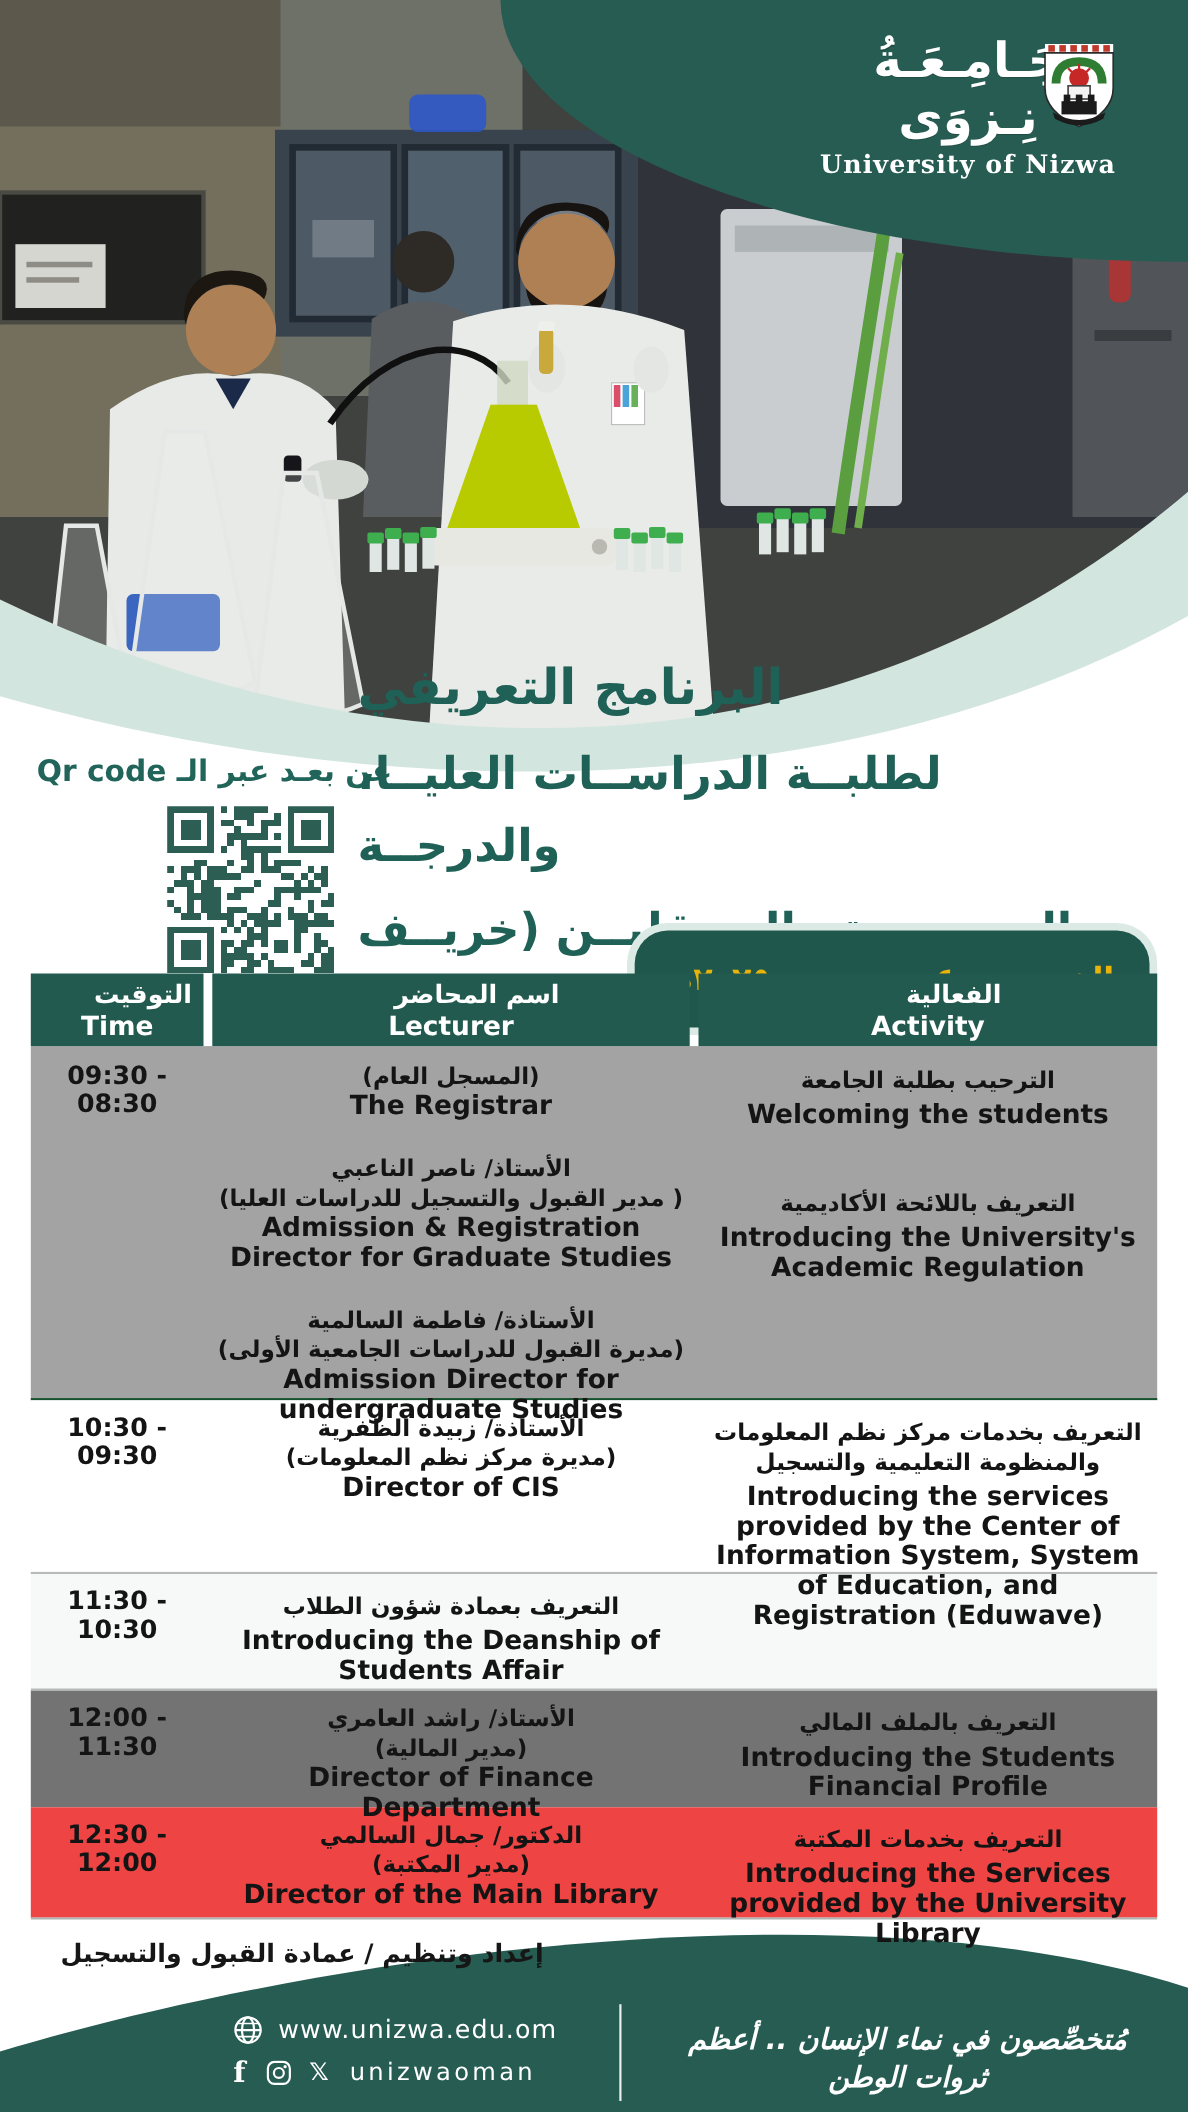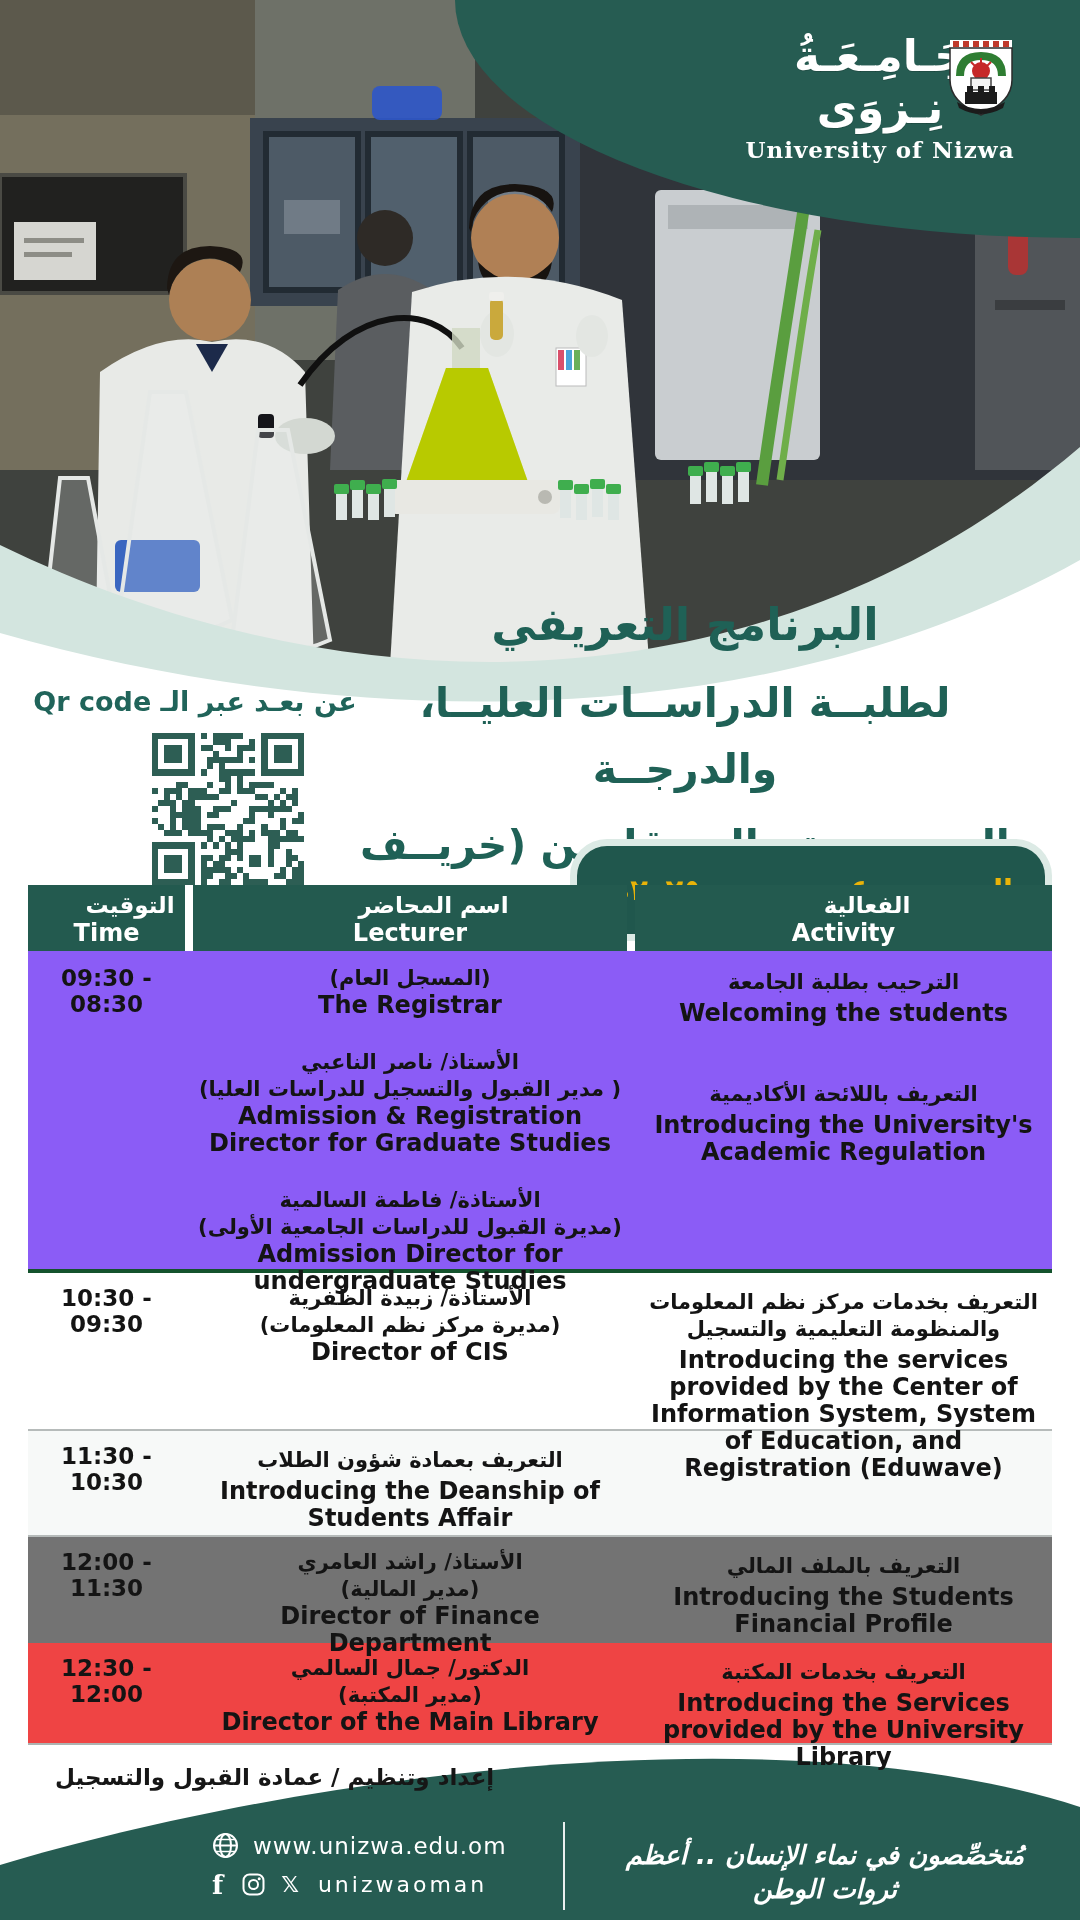--- a/index.html
+++ b/index.html
@@ -18,37 +18,37 @@
 
   
   .curve-overlay{position:absolute;top:430px;left:0;width:1080px;height:312px;z-index:2;pointer-events:none;}
 
   
   .qr-label{position:absolute;top:686px;left:30px;width:330px;text-align:center;z-index:4;
             direction:rtl;font-size:27px;font-weight:bold;color:#20645A;}
   .qr-svg{position:absolute;top:733px;left:152px;z-index:4;}
 
   
-  .title{position:absolute;top:592px;right:35px;width:720px;z-index:4;direction:rtl;text-align:center;
+  .title{position:absolute;top:592px;right:35px;width:720px;z-index:4;direction:rtl;text-align:left;
          color:#1F6156;font-weight:bold;}
   .title .t1{font-size:45px;line-height:66px;}
   .title .t2{font-size:41px;line-height:66px;margin-top:12px;}
   .title .t3{font-size:41px;line-height:66px;margin-top:10px;}
   .date-badge{position:absolute;top:846px;right:35px;z-index:4;background:#20574D;color:#eab308;
               direction:rtl;font-size:29px;font-weight:bold;line-height:60px;height:60px;
               padding:14px 32px;border-radius:30px;box-shadow:0 0 0 7px #DCEAE5;}
 
   
   .table{position:absolute;top:885px;left:28px;width:1024px;z-index:4;border-bottom:2px solid #ADB3B1;}
   .thead{display:grid;grid-template-columns:157px 434px 417px;column-gap:8px;}
   .thead .hcell{background:#235A4F;color:#fff;text-align:center;height:66px;padding-top:5px;box-sizing:border-box;}
   .thead .h-ar{font-size:23px;font-weight:bold;direction:rtl;line-height:30px;padding-left:47px;}
   .thead .h-en{font-size:24px;font-weight:bold;line-height:26px;}
   .trow{display:grid;grid-template-columns:157px 434px 417px;column-gap:8px;box-sizing:border-box;}
-  .r1{height:322px;background:#8b5cf6;border-bottom:4px solid #14532d;}
+  .r1{height:322px;background:#a3a3a3;border-bottom:2px solid #14532d;}
   .r2{height:158px;background:#ffffff;border-bottom:2px solid #B6BBBA;}
   .r3{height:106px;background:#F7F9F8;border-bottom:2px solid #B6BBBA;}
   .r4{height:106px;background:#737373;}
   .r5{height:100px;background:#ef4444;}
   .cell{text-align:center;box-sizing:border-box;color:#141414;}
   .cell.time{padding-top:12px;font-size:23px;font-weight:bold;direction:ltr;}
   .cell.lec,.cell.act{padding-top:12px;}
   .entry .ar{direction:rtl;font-size:21px;font-weight:bold;line-height:27px;}
   .entry .en{font-size:24px;font-weight:bold;line-height:27px;margin:0 auto;}
   .lec .en{max-width:430px;}

